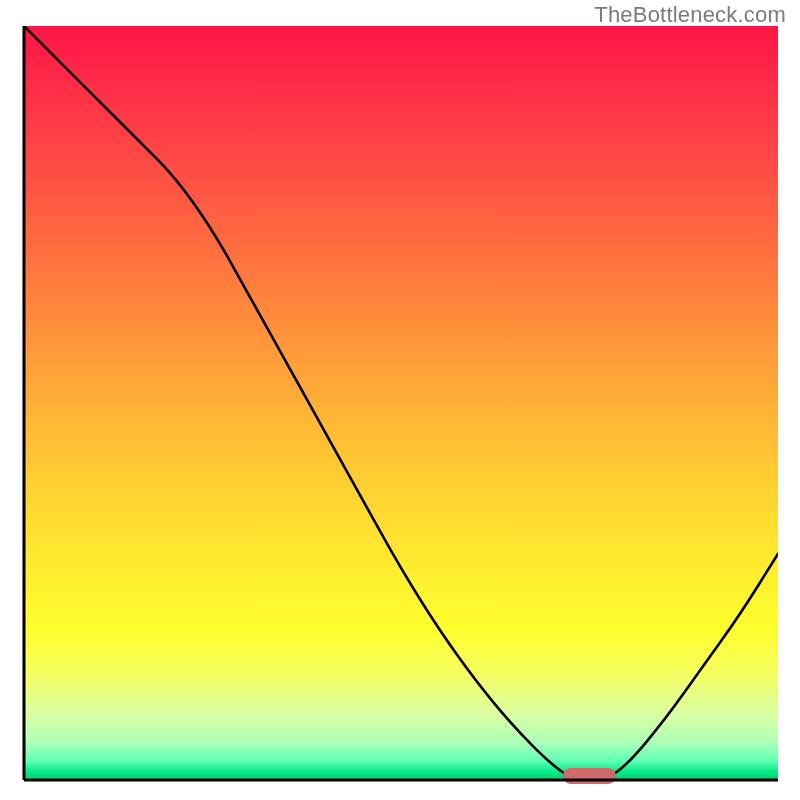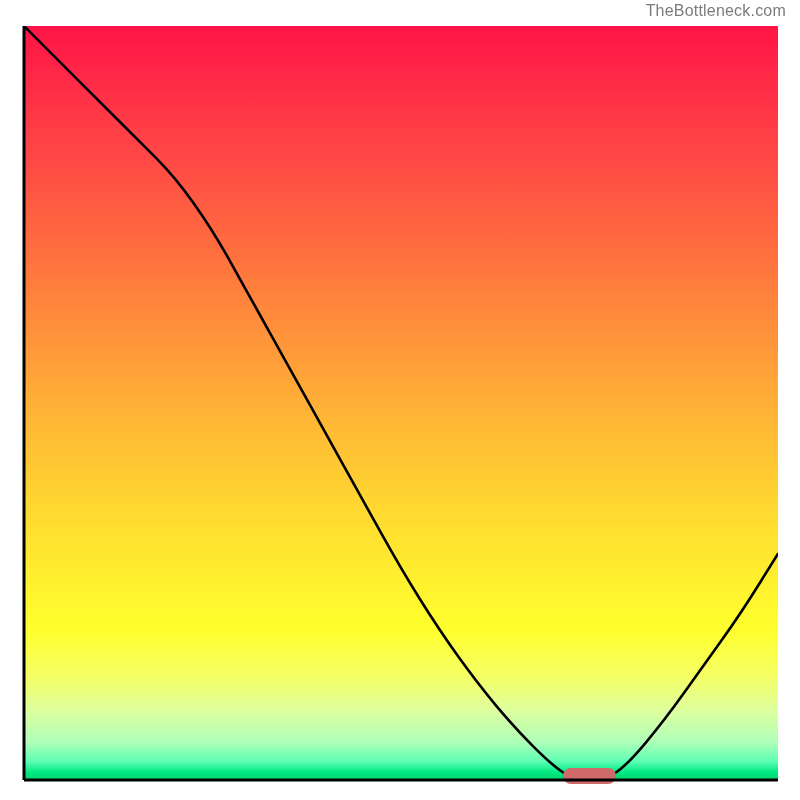--- a/index.html
+++ b/index.html
@@ -14,21 +14,21 @@
   .container {
     position: relative;
     width: 800px;
     height: 800px;
   }
   .watermark {
     position: absolute;
     top: 2px;
     right: 14px;
     color: #7b7b7b;
-    font-size: 16px;
+    font-size: 22px;
     font-weight: 500;
     letter-spacing: 0.2px;
     user-select: none;
   }
   .plot-area {
     position: absolute;
     left: 24px;
     top: 26px;
     width: 754px;
     height: 754px;

